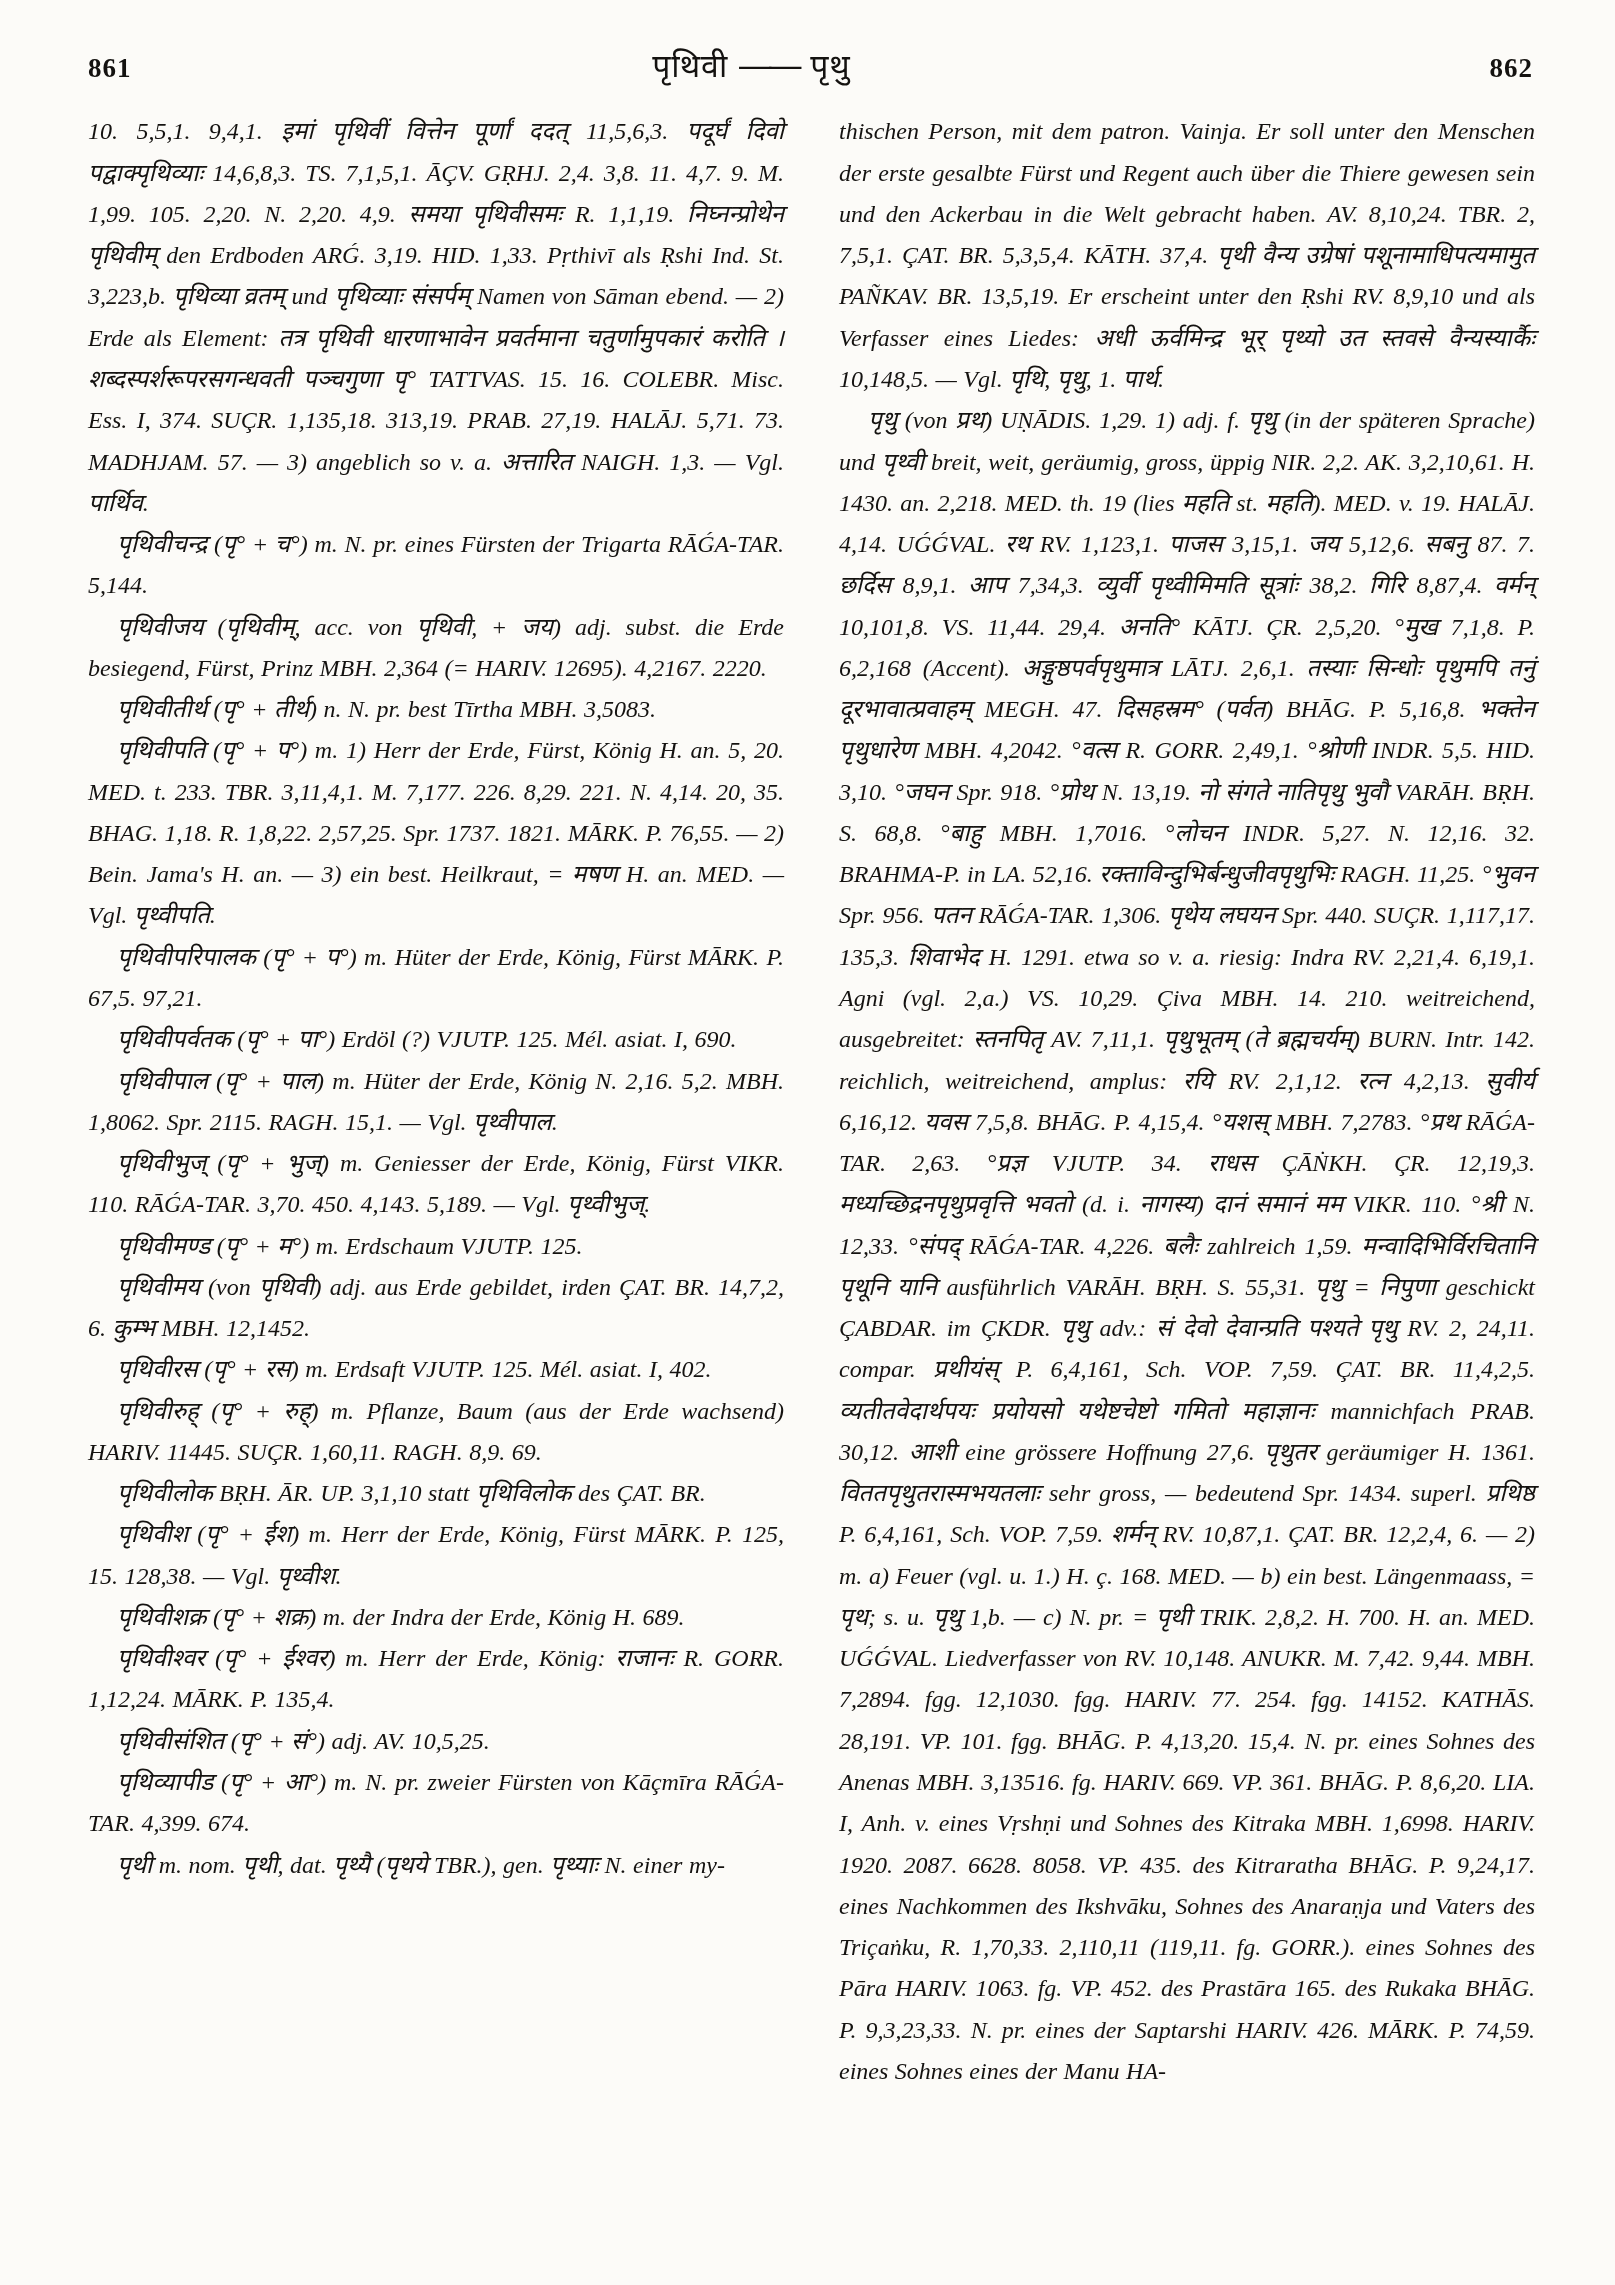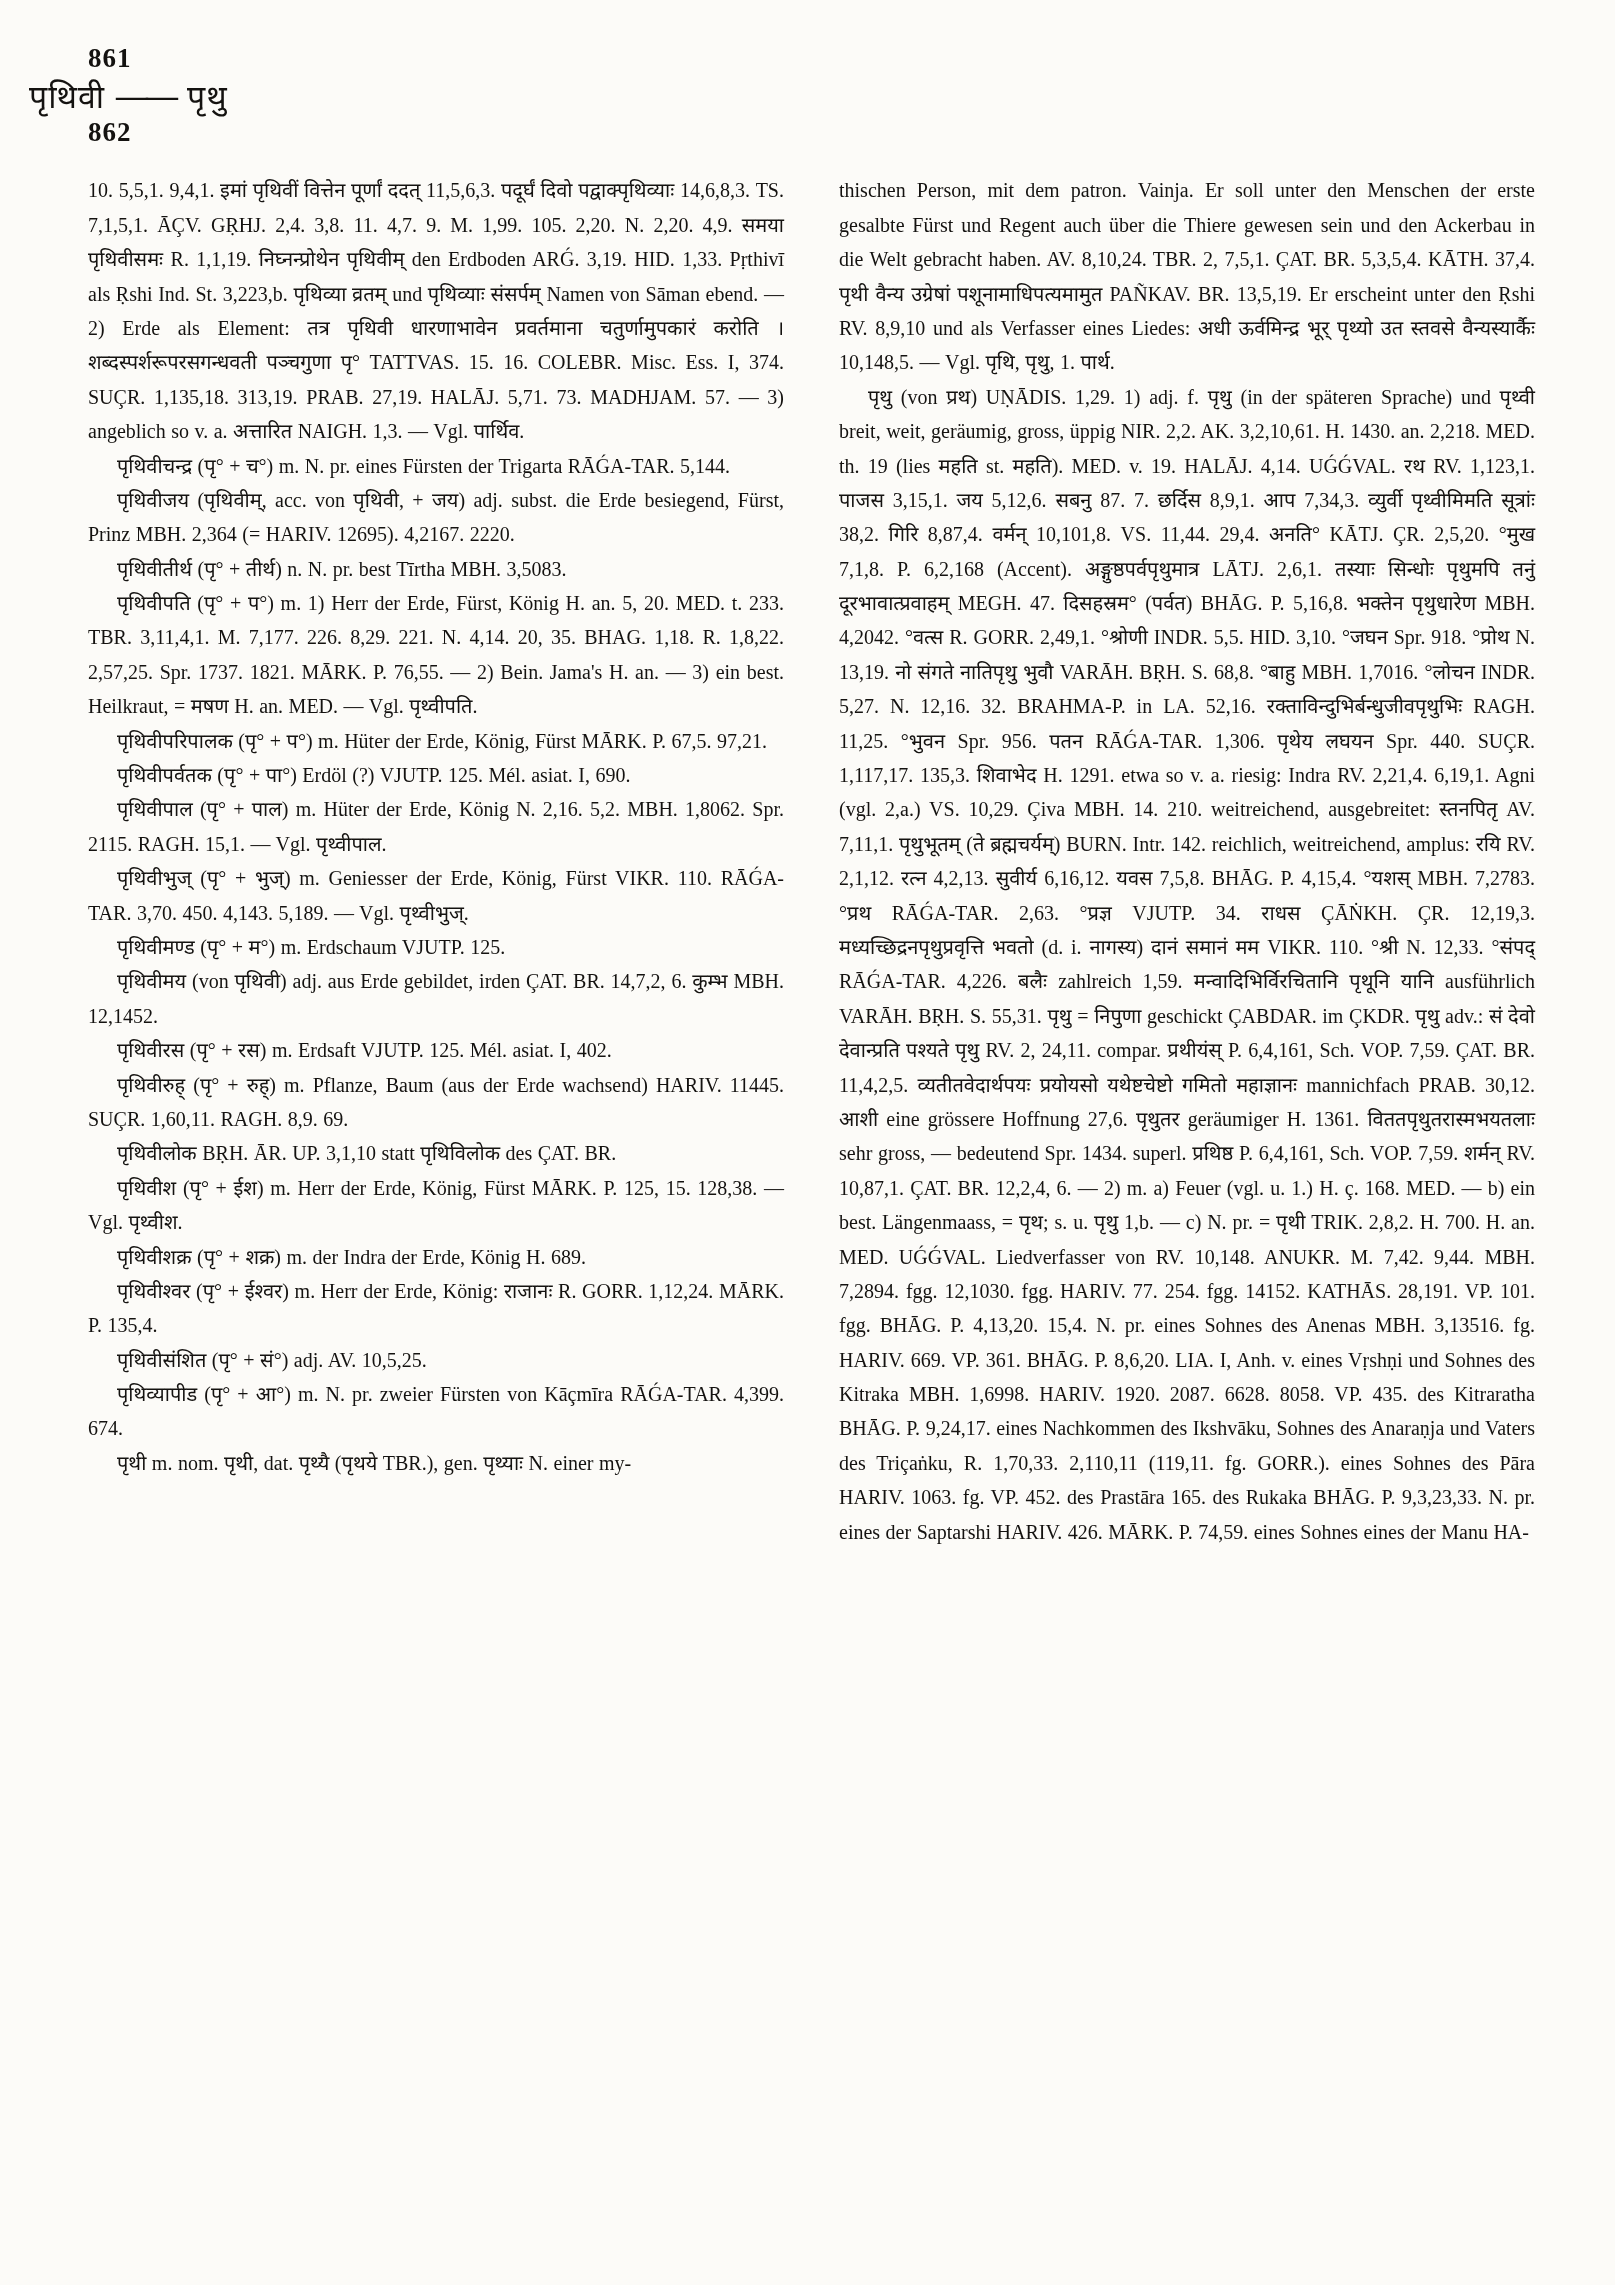--- a/index.html
+++ b/index.html
@@ -16,21 +16,20 @@
     color: #141210;
     font-family: "Liberation Serif", "DejaVu Serif", serif;
     overflow: hidden;
     box-sizing: border-box;
   }
   .page-header {
     display: flex;
     justify-content: space-between;
     align-items: baseline;
     padding: 43px 82px 5.9px 88px;
-    flex-direction: column;
   }
   .page-number {
     font-size: 27px;
     font-weight: bold;
     letter-spacing: 1px;
   }
   .running-head {
     font-size: 32px;
     letter-spacing: 1px;
     display: flex;
@@ -45,24 +44,25 @@
   .text-columns {
     display: flex;
     gap: 55px;
     padding: 19.5px 80px 0 88px;
     box-sizing: border-box;
   }
   .column {
     flex: 1 1 0;
     min-width: 0;
     text-align: justify;
-    font-size: 20px;
+    font-size: 24px;
     line-height: 1.72;
     word-spacing: 0.5px;
     hyphens: none;
+    font-style: italic;
   }
   .column p.entry {
     margin: 0;
     text-indent: 29px;
   }
   .column p.entry.no-indent {
     text-indent: 0;
   }
 </style>
 </head>

